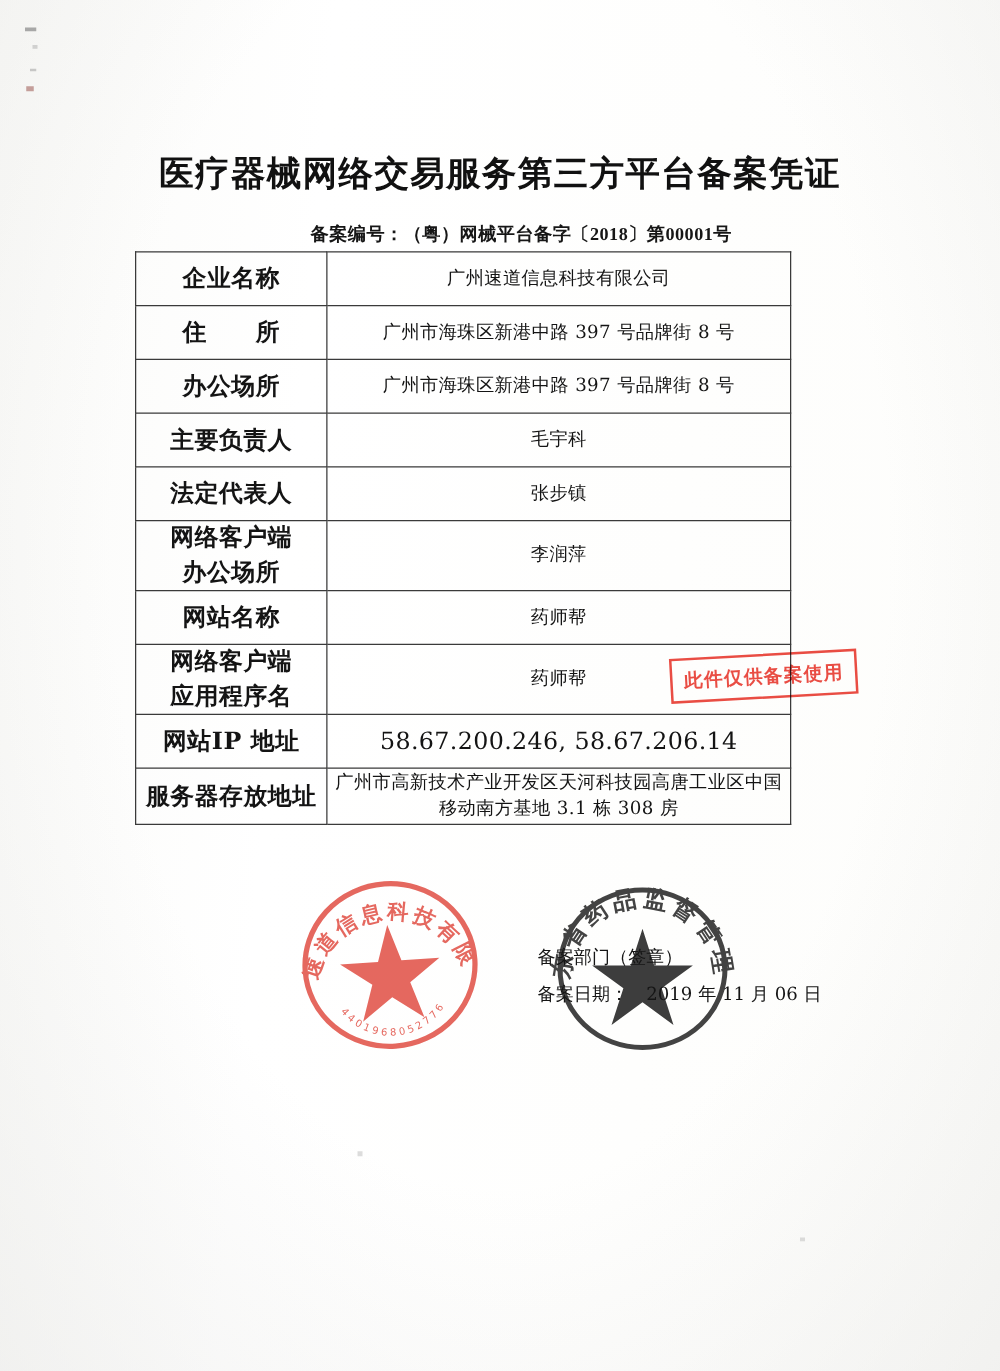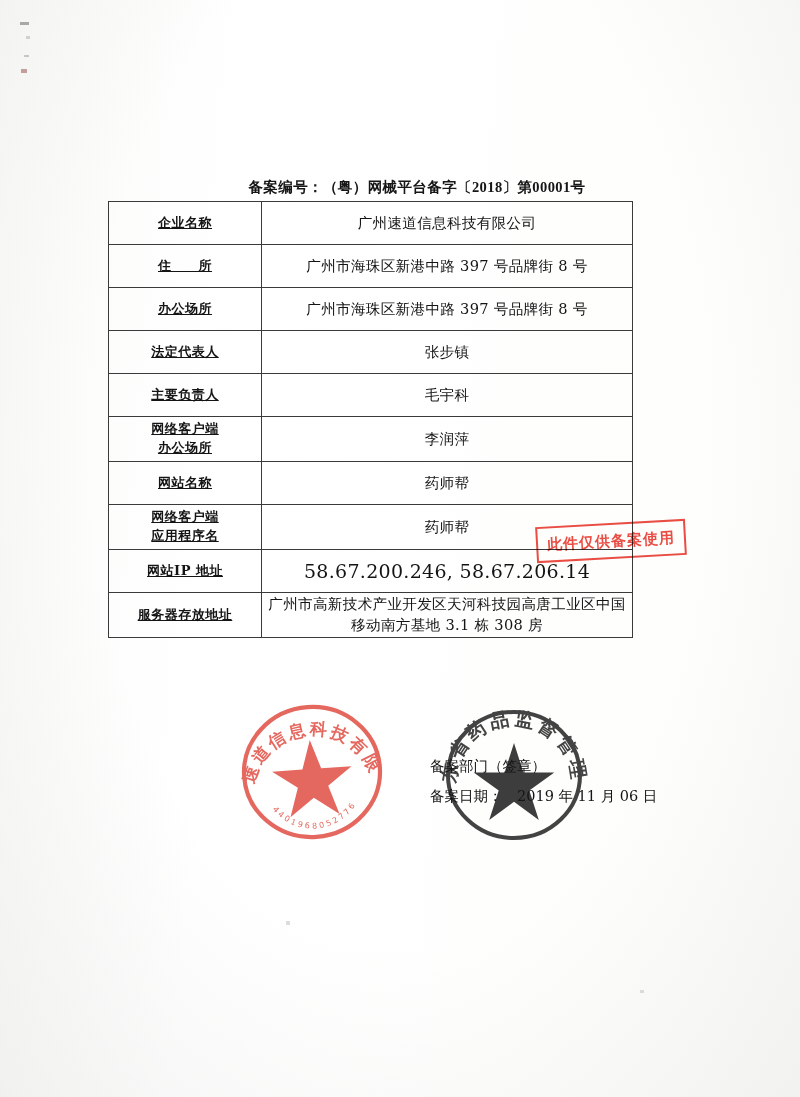--- a/index.html
+++ b/index.html
@@ -69,23 +69,22 @@
     font-family: "DejaVu Serif", "Liberation Serif", serif;
     color: #141414;
     padding: 0 6px;
     vertical-align: middle;
     line-height: 1.42;
   }
   #cert-table td.label {
     width: 140px;
     text-align: center;
     font-weight: 700;
-    font-size: 13px;
+    font-size: 19px;
     letter-spacing: .5px;
-    text-decoration: underline;
   }
   #cert-table td.value {
     text-align: center;
     font-size: 14.6px;
     letter-spacing: .3px;
   }
   #cert-table td.value.small {
     font-size: 19px;
   }
   #cert-table tr.tall td { height: 42px; }
@@ -159,44 +158,45 @@
 
   <div id="paper-tone"></div>
 
   <div class="speck" style="left:20px;top:22px;width:9px;height:3px;"></div>
   <div class="speck" style="left:26px;top:36px;width:4px;height:3px;opacity:.35;"></div>
   <div class="speck" style="left:24px;top:55px;width:5px;height:2px;opacity:.45;"></div>
   <div class="speck" style="left:21px;top:69px;width:6px;height:4px;background:#a4645e;opacity:.6;"></div>
   <div class="speck" style="left:286px;top:921px;width:4px;height:4px;opacity:.3;"></div>
   <div class="speck" style="left:640px;top:990px;width:4px;height:3px;opacity:.28;"></div>
 
+  <div id="title">医疗器械网络交易服务第三方平台备案凭证</div>
 
   <div id="record-no">备案编号：（粤）网械平台备字〔2018〕第00001号</div>
 
   <table id="cert-table">
     <tbody>
       <tr class="tall">
         <td class="label">企业名称</td>
         <td class="value">广州速道信息科技有限公司</td>
       </tr>
       <tr class="tall">
         <td class="label">住　　所</td>
         <td class="value">广州市海珠区新港中路 397 号品牌街 8 号</td>
       </tr>
       <tr class="tall">
         <td class="label">办公场所</td>
         <td class="value">广州市海珠区新港中路 397 号品牌街 8 号</td>
       </tr>
       <tr class="tall">
+        <td class="label">主要负责人</td>
+        <td class="value">毛宇科</td>
+      </tr>
+      <tr class="tall">
         <td class="label">法定代表人</td>
         <td class="value">张步镇</td>
-      </tr>
-      <tr class="tall">
-        <td class="label">主要负责人</td>
-        <td class="value">毛宇科</td>
       </tr>
       <tr class="two-line">
         <td class="label">
           <span class="two-line-label">网络客户端</span>
           <span class="two-line-label">办公场所</span>
         </td>
         <td class="value">李润萍</td>
       </tr>
       <tr class="tall">
         <td class="label">网站名称</td>

